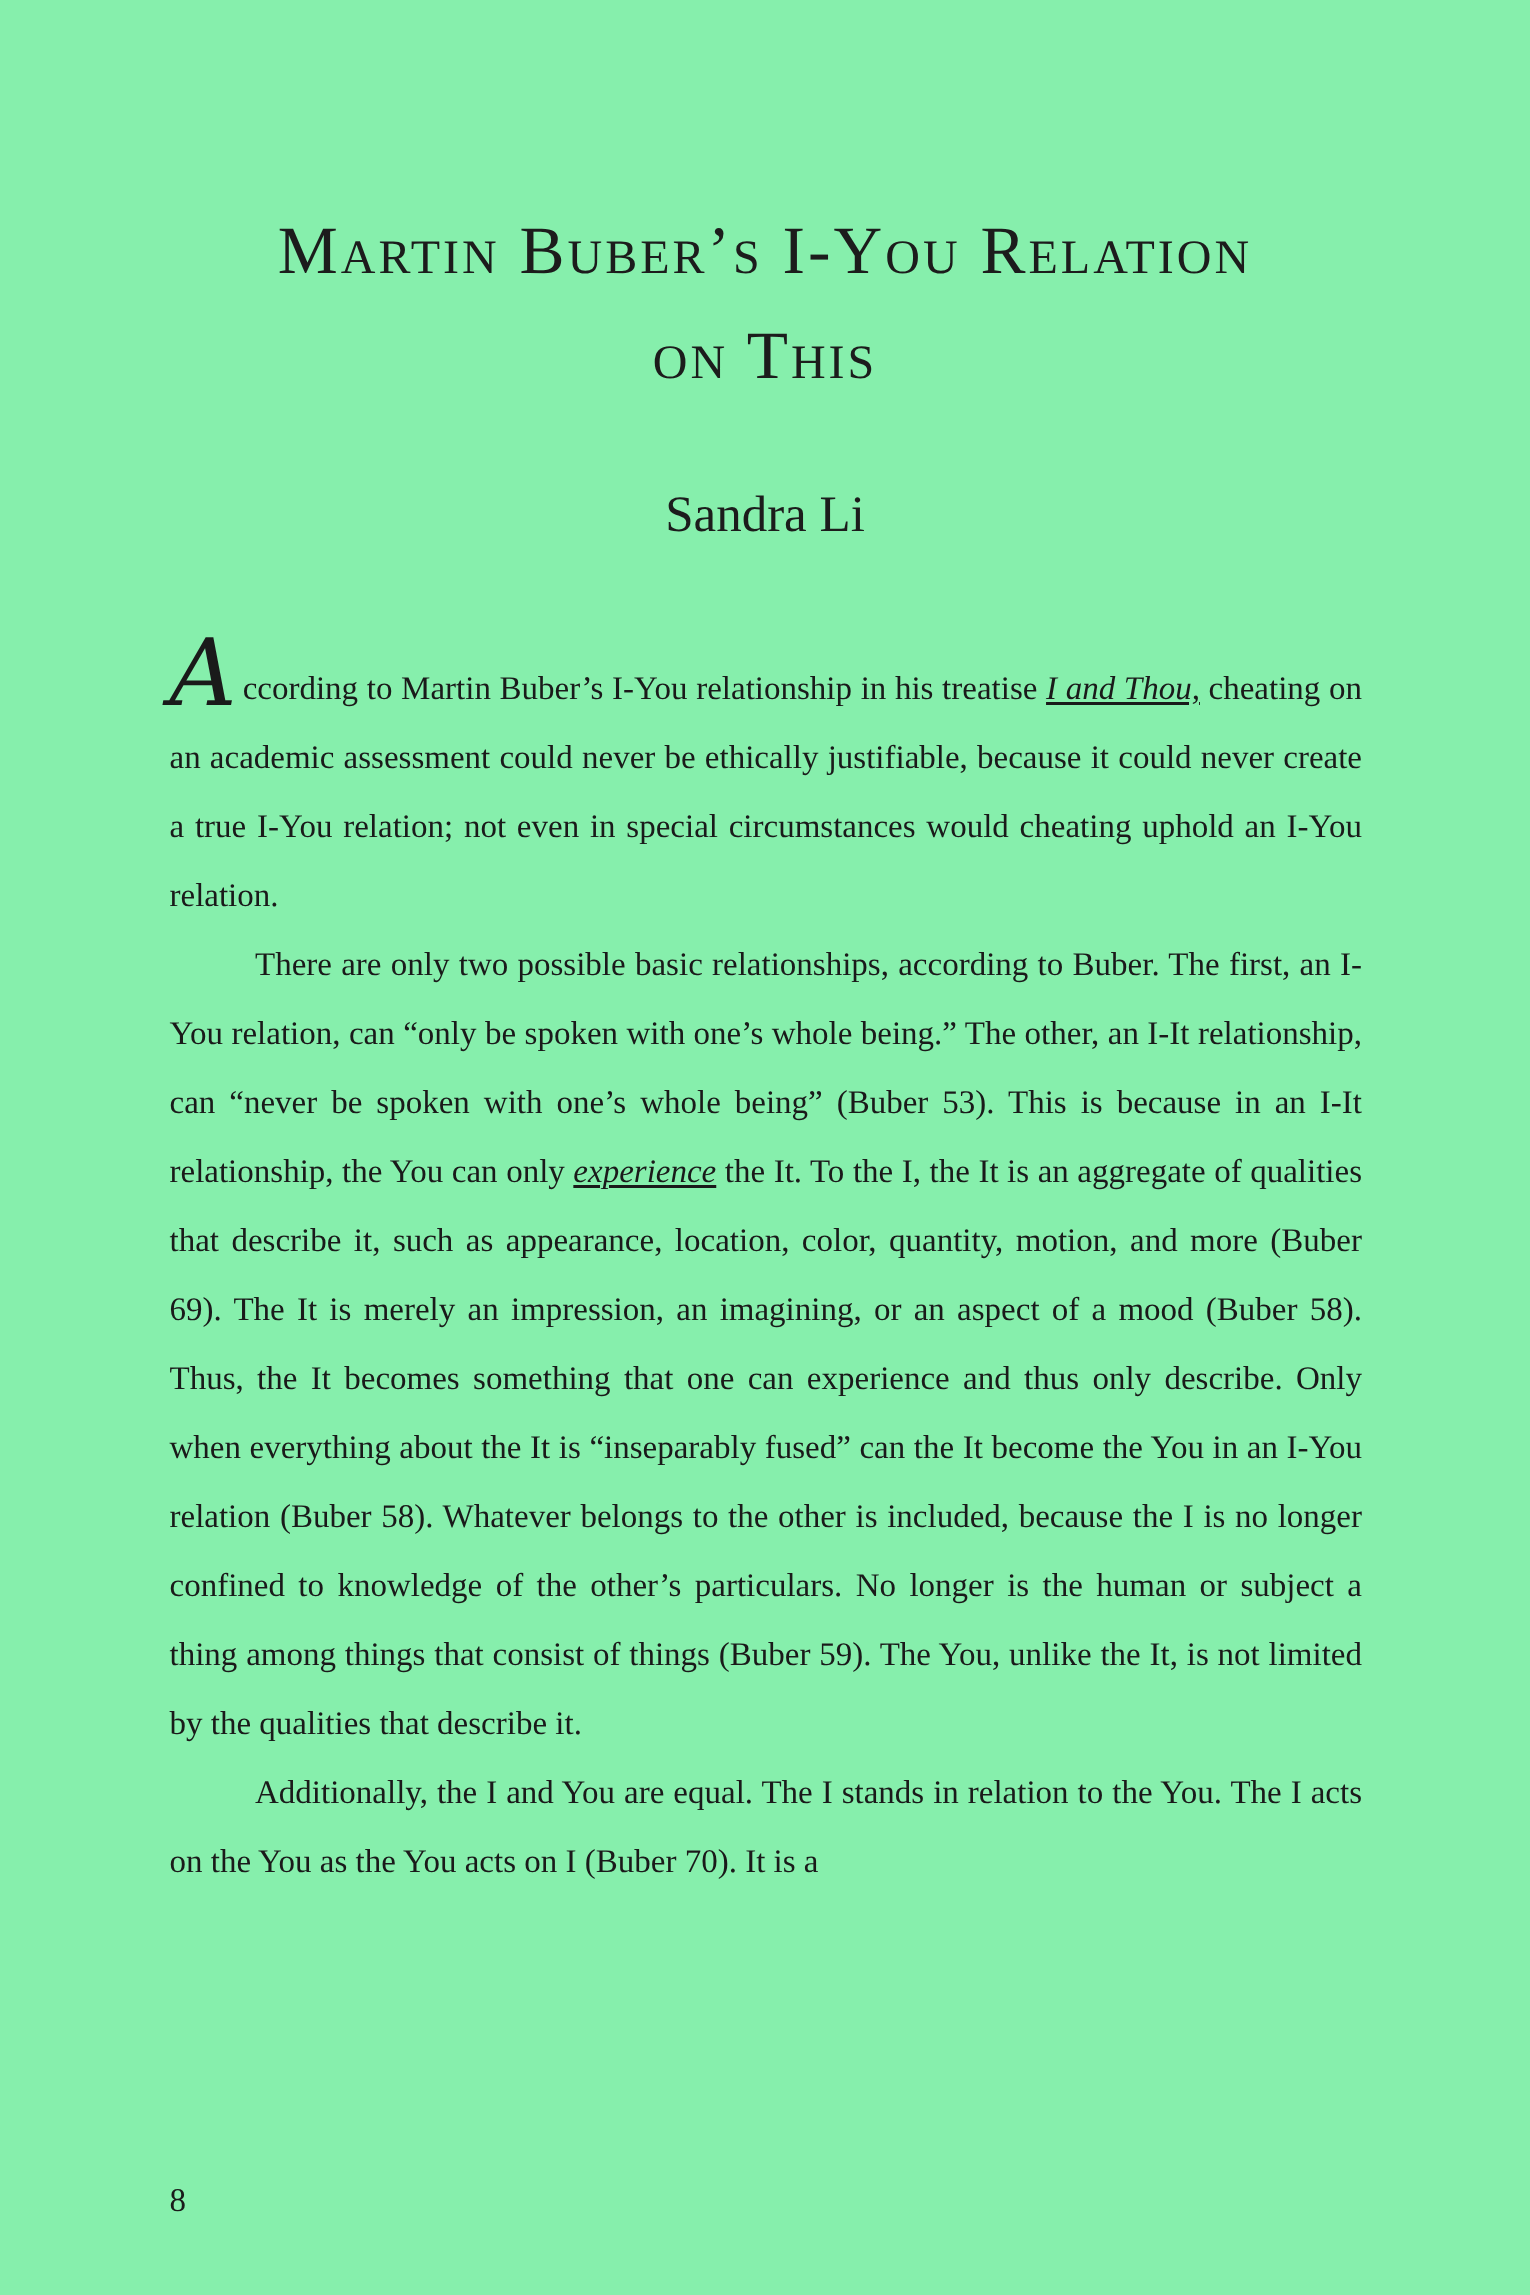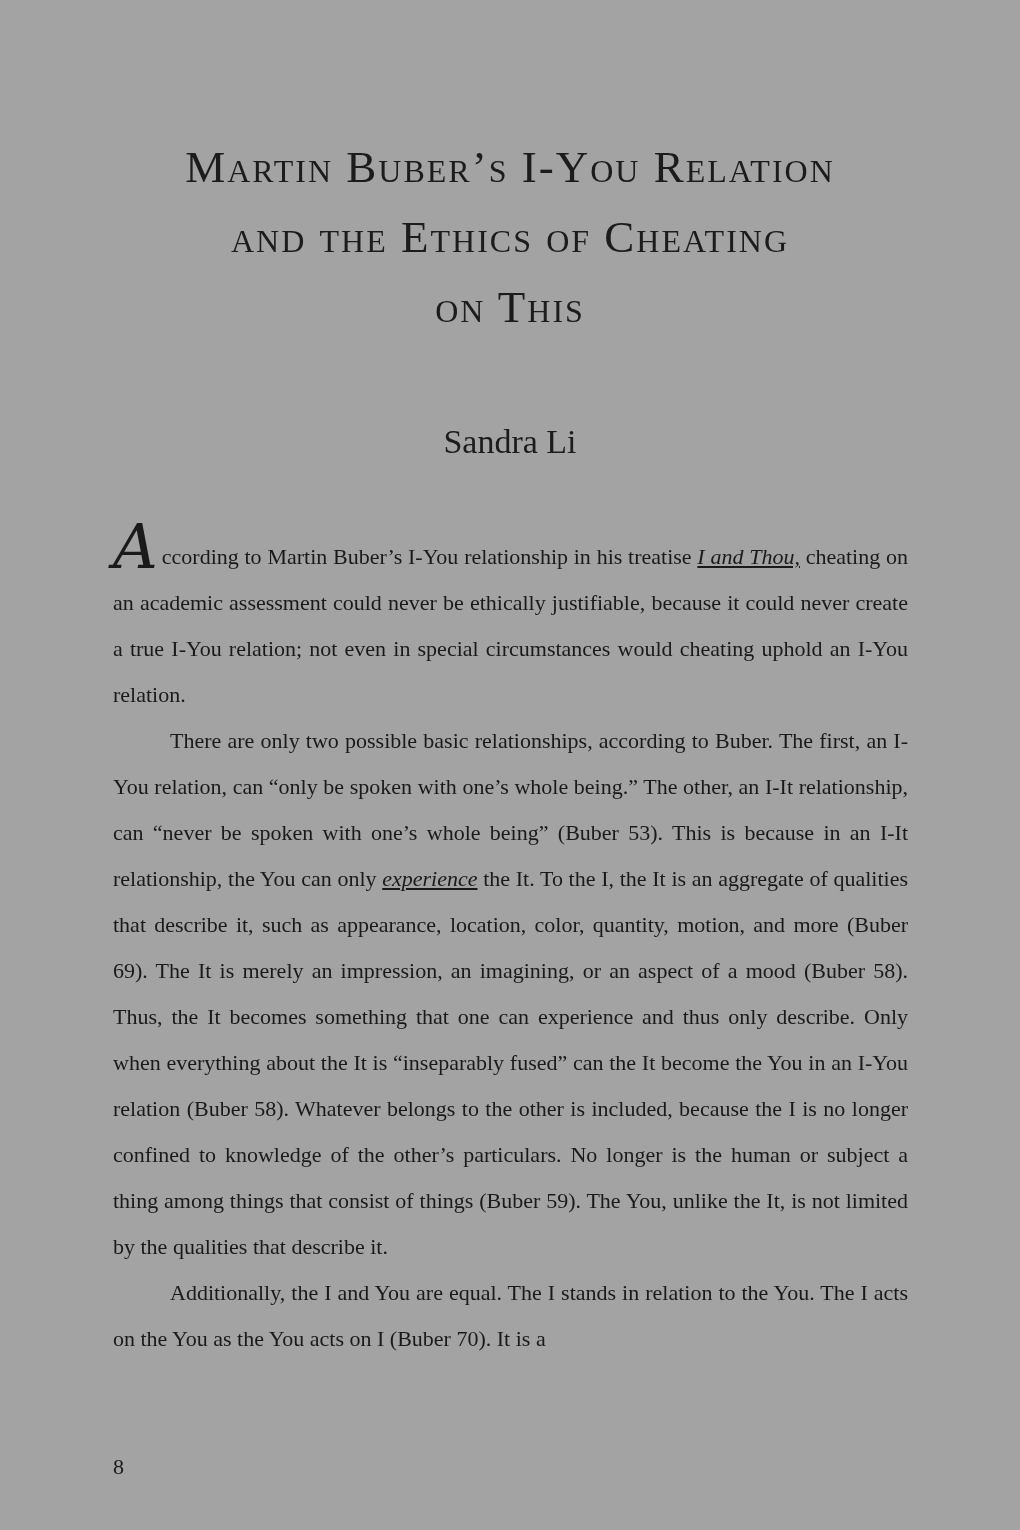--- a/index.html
+++ b/index.html
@@ -4,42 +4,42 @@
 <style>
   html, body {
     margin: 0;
     padding: 0;
     background: #ffffff;
   }
   .page {
     position: relative;
     width: 1020px;
     height: 1530px;
-    background: #a3a3a3;
+    background: #86efac;
     box-sizing: border-box;
     overflow: hidden;
     font-family: "Liberation Serif", "DejaVu Serif", serif;
     color: #1a1a1a;
   }
   .title {
     margin: 0;
     padding: 132px 60px 0 60px;
     text-align: center;
     font-weight: normal;
     font-variant: small-caps;
     font-size: 45px;
     line-height: 70px;
     letter-spacing: 2px;
     color: #1c1c1c;
   }
   .title-line {
     display: block;
   }
   .author {
-    margin-top: 80px;
+    margin-top: 52px;
     text-align: center;
     font-size: 34px;
     line-height: 40px;
     color: #1c1c1c;
   }
   .body-text {
     margin: 72px 112px 0 113px;
     font-size: 22px;
     line-height: 46px;
     text-align: justify;
@@ -73,21 +73,20 @@
     color: #1a1a1a;
   }
 </style>
 </head>
 <body>
 
 <div class="page">
 
   <h1 class="title">
     <span class="title-line">Martin Buber’s I-You Relation</span>
-    <span class="title-line">and the Ethics of Cheating</span>
     <span class="title-line">on This</span>
   </h1>
 
   <div class="author">Sandra Li</div>
 
   <div class="body-text">
     <p class="para"><span class="dropcap">A</span><span>ccording to Martin Buber’s I-You relationship in his treatise </span><span class="it">I and Thou,</span><span> cheating on an academic assessment could never be ethically justifiable, because it could never create a true I-You relation; not even in special circumstances would cheating uphold an I-You relation.</span></p>
     <p class="para indent"><span>There are only two possible basic relationships, according to Buber. The first, an I-You relation, can “only be spoken with one’s whole being.” The other, an I-It relationship, can “never be spoken with one’s whole being” (Buber 53). This is because in an I-It relationship, the You can only </span><span class="it">experience</span><span> the It. To the I, the It is an aggregate of qualities that describe it, such as appearance, location, color, quantity, motion, and more (Buber 69). The It is merely an impression, an imagining, or an aspect of a mood (Buber 58). Thus, the It becomes something that one can experience and thus only describe. Only when everything about the It is “inseparably fused” can the It become the You in an I-You relation (Buber 58). Whatever belongs to the other is included, because the I is no longer confined to knowledge of the other’s particulars. No longer is the human or subject a thing among things that consist of things (Buber 59). The You, unlike the It, is not limited by the qualities that describe it.</span></p>
     <p class="para indent"><span>Additionally, the I and You are equal. The I stands in relation to the You. The I acts on the You as the You acts on I (Buber 70). It is a</span></p>
   </div>

